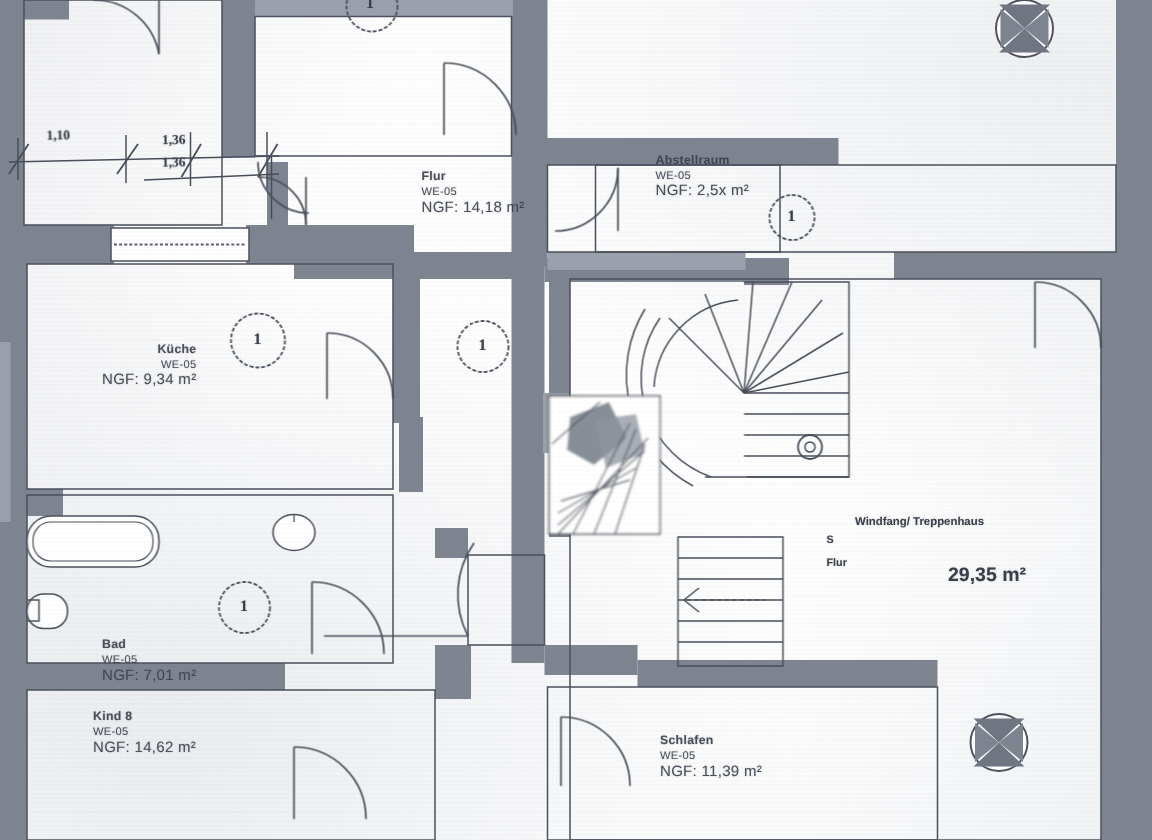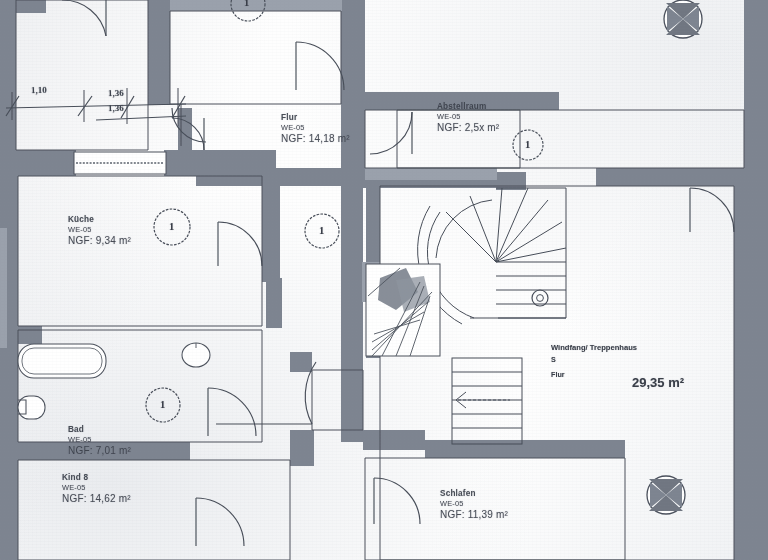--- a/index.html
+++ b/index.html
@@ -319,21 +319,21 @@
     <span class="ln2">WE-05</span>
     <span class="ln3">NGF: 14,18 m²</span>
   </div>
 
   <div class="lbl" style="left:437px;top:102px;">
     <span class="ln1">Abstellraum</span>
     <span class="ln2">WE-05</span>
     <span class="ln3">NGF: 2,5x m²</span>
   </div>
 
-  <div class="lbl" style="left:68px;top:215px;">
+  <div class="lbl" style="left:68px;top:228px;text-align:right;">
     <span class="ln1">Küche</span>
     <span class="ln2">WE-05</span>
     <span class="ln3">NGF: 9,34 m²</span>
   </div>
 
   <div class="lbl" style="left:68px;top:389px;margin-top:36px;">
     <span class="ln1">Bad</span>
     <span class="ln2">WE-05</span>
     <span class="ln3">NGF: 7,01 m²</span>
   </div>
@@ -343,21 +343,21 @@
     <span class="ln2">WE-05</span>
     <span class="ln3">NGF: 14,62 m²</span>
   </div>
 
   <div class="lbl" style="left:440px;top:489px;">
     <span class="ln1">Schlafen</span>
     <span class="ln2">WE-05</span>
     <span class="ln3">NGF: 11,39 m²</span>
   </div>
 
-  <div class="stairtxt" style="left:551px;top:343px;">Windfang/ Treppenhaus</div>
+  <div class="stairtxt" style="left:570px;top:343px;">Windfang/ Treppenhaus</div>
   <div class="stairsub" style="left:551px;top:355px;">S</div>
   <div class="stairsub" style="left:551px;top:370px;">Flur</div>
   <div class="areatxt" style="left:632px;top:375px;">29,35 m²</div>
 
   <div class="dimtxt" style="left:31px;top:85px;">1,10</div>
   <div class="dimtxt" style="left:108px;top:88px;">1,36</div>
   <div class="dimtxt" style="left:108px;top:103px;">1,36</div>
 
   <div class="marknum" style="left:244px;top:-3px;">1</div>
   <div class="marknum" style="left:525px;top:139px;">1</div>

